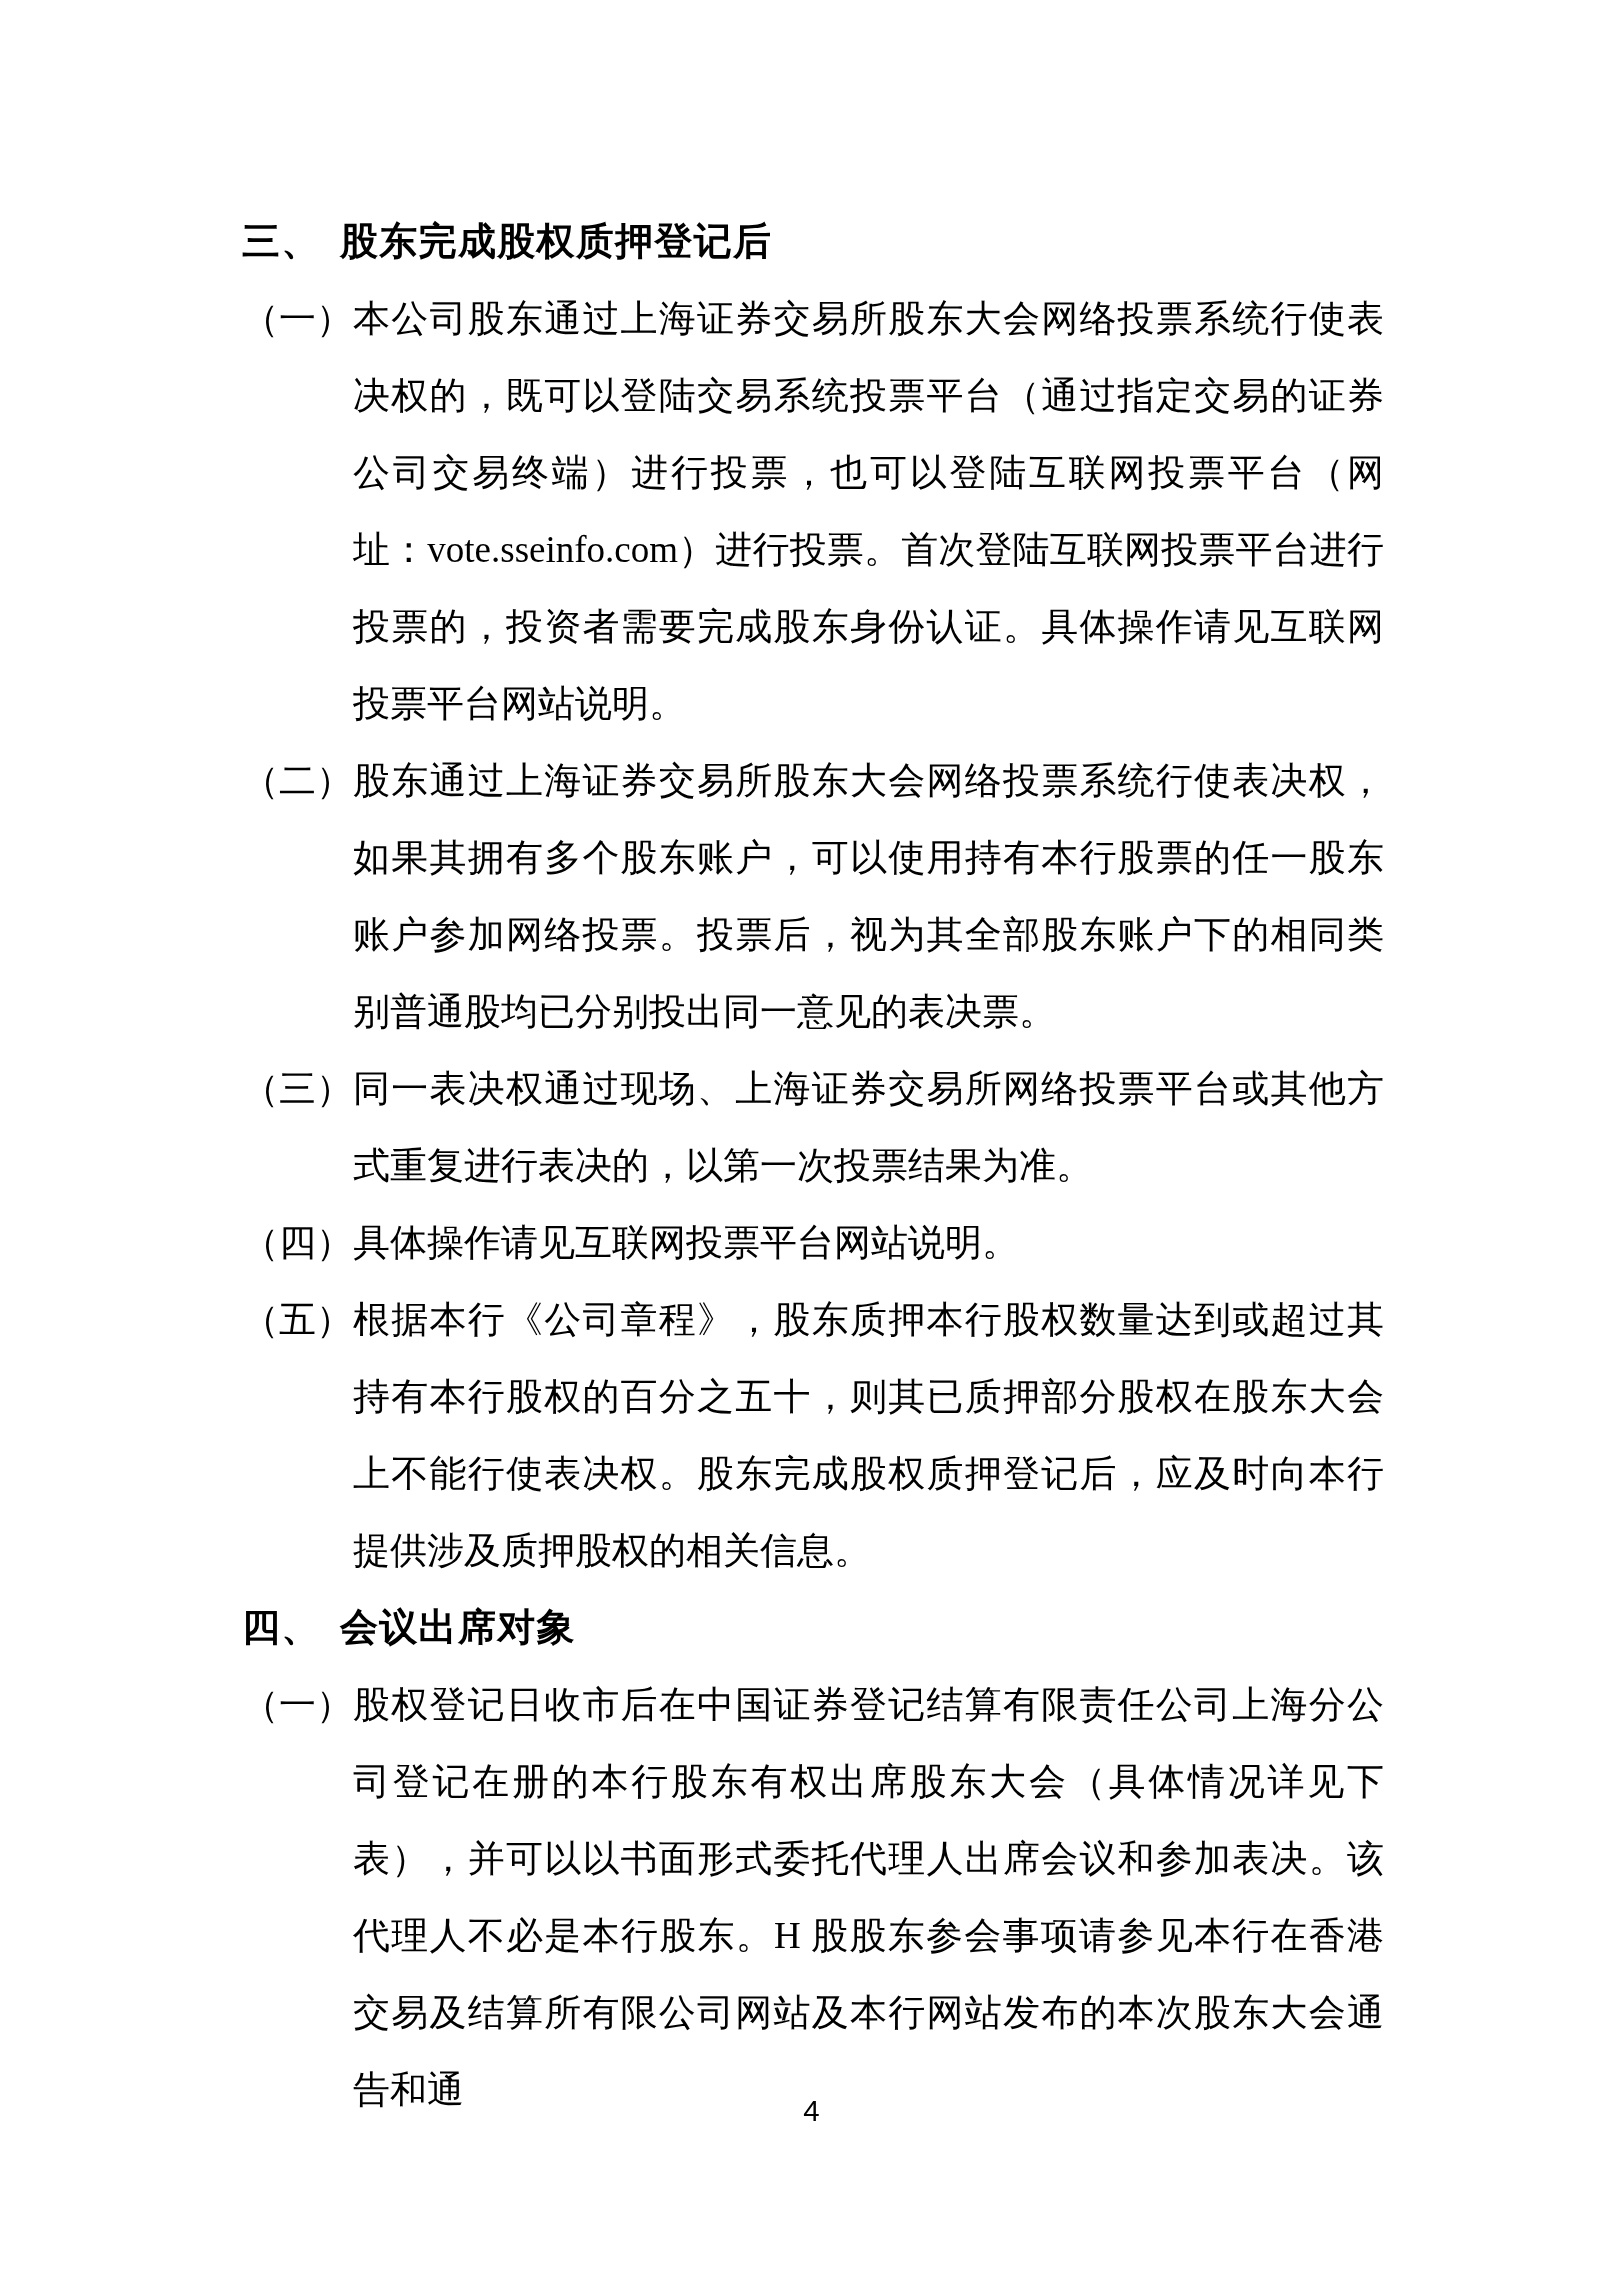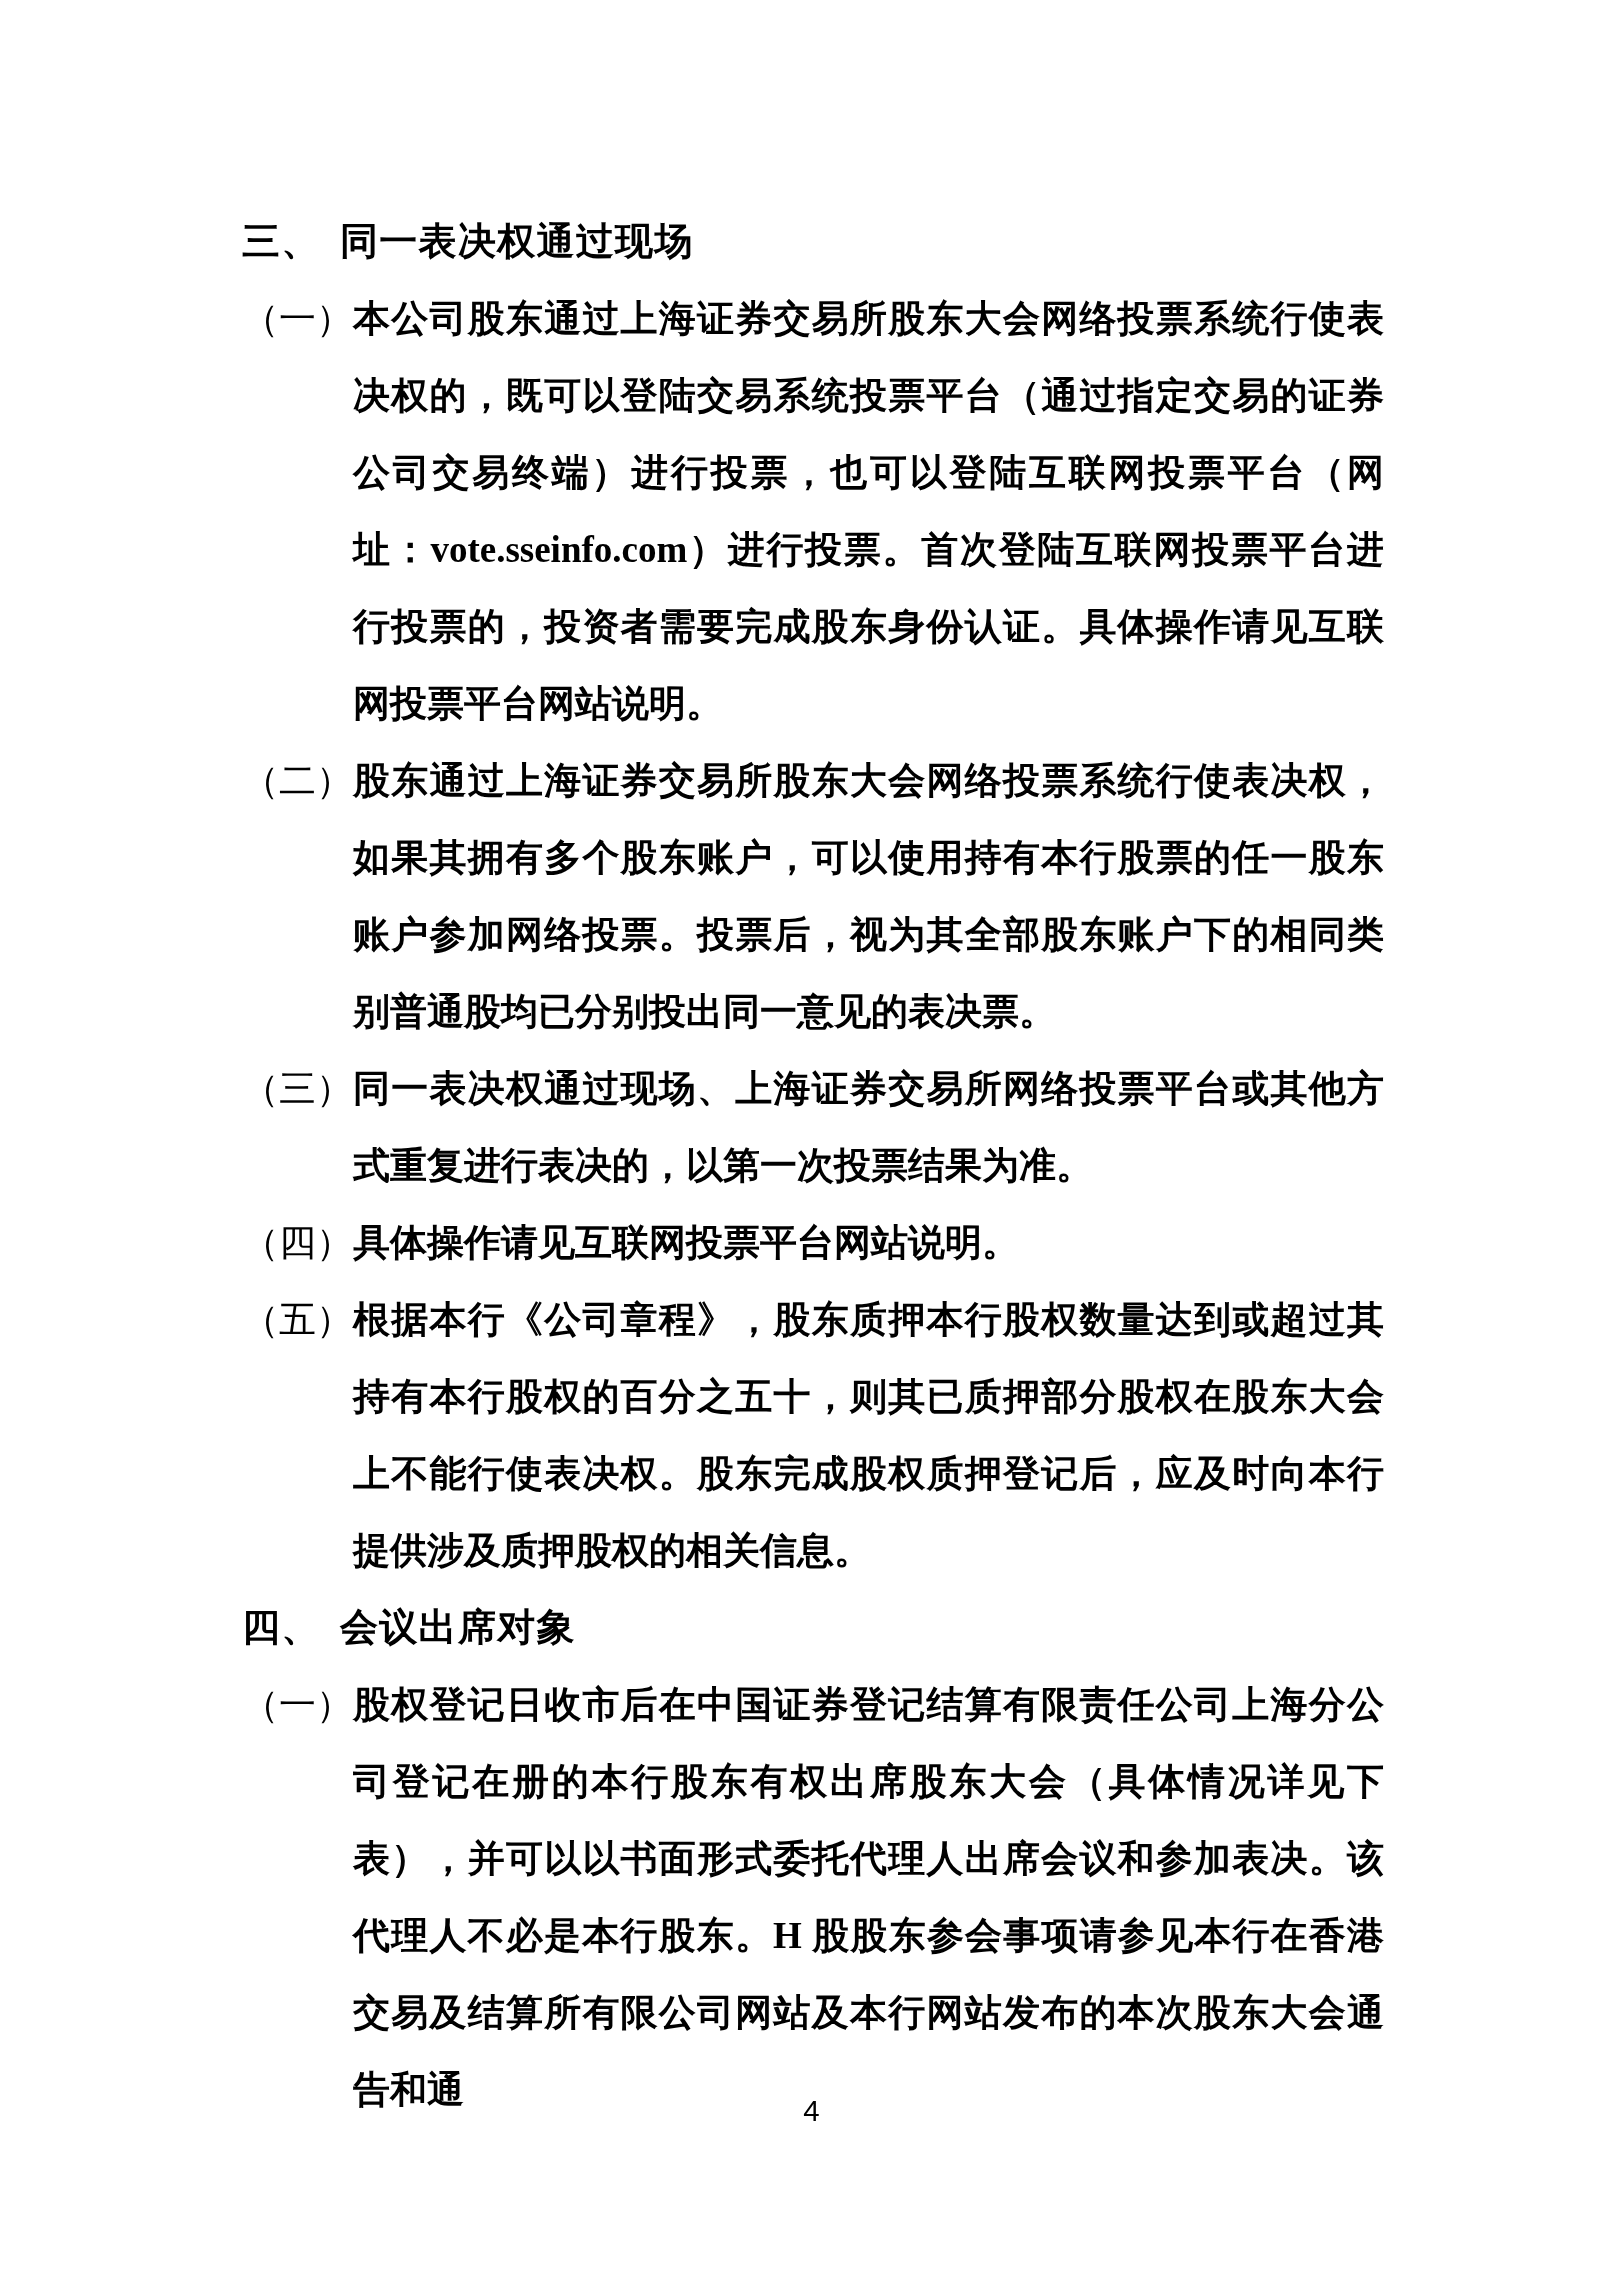--- a/index.html
+++ b/index.html
@@ -44,41 +44,40 @@
     line-height: 77px;
   }
   .item .label {
     flex: 0 0 98px;
   }
   .item .text {
     flex: 1;
     text-align: justify;
     text-align-last: left;
     overflow-wrap: break-word;
-    font-weight: bold;
   }
   .page-number {
     position: absolute;
     left: 0;
     right: 0;
     top: 2091px;
     text-align: center;
     font-size: 29.4px;
     line-height: 39px;
     font-family: "Liberation Sans", "DejaVu Sans", sans-serif;
   }
 </style>
 </head>
 <body>
 
 <div class="page">
   <div class="content">
       <div class="row heading">
         <span class="label">三、</span>
-        <span class="text">同一表决权通过现场</span>
+        <span class="text">股东完成股权质押登记后</span>
       </div>
       <div class="row item">
         <span class="label">（一）</span>
         <span class="text">本公司股东通过上海证券交易所股东大会网络投票系统行使表决权的，既可以登陆交易系统投票平台（通过指定交易的证券公司交易终端）进行投票，也可以登陆互联网投票平台（网址：vote.sseinfo.com）进行投票。首次登陆互联网投票平台进行投票的，投资者需要完成股东身份认证。具体操作请见互联网投票平台网站说明。</span>
       </div>
       <div class="row item">
         <span class="label">（二）</span>
         <span class="text">股东通过上海证券交易所股东大会网络投票系统行使表决权，如果其拥有多个股东账户，可以使用持有本行股票的任一股东账户参加网络投票。投票后，视为其全部股东账户下的相同类别普通股均已分别投出同一意见的表决票。</span>
       </div>
       <div class="row item">

